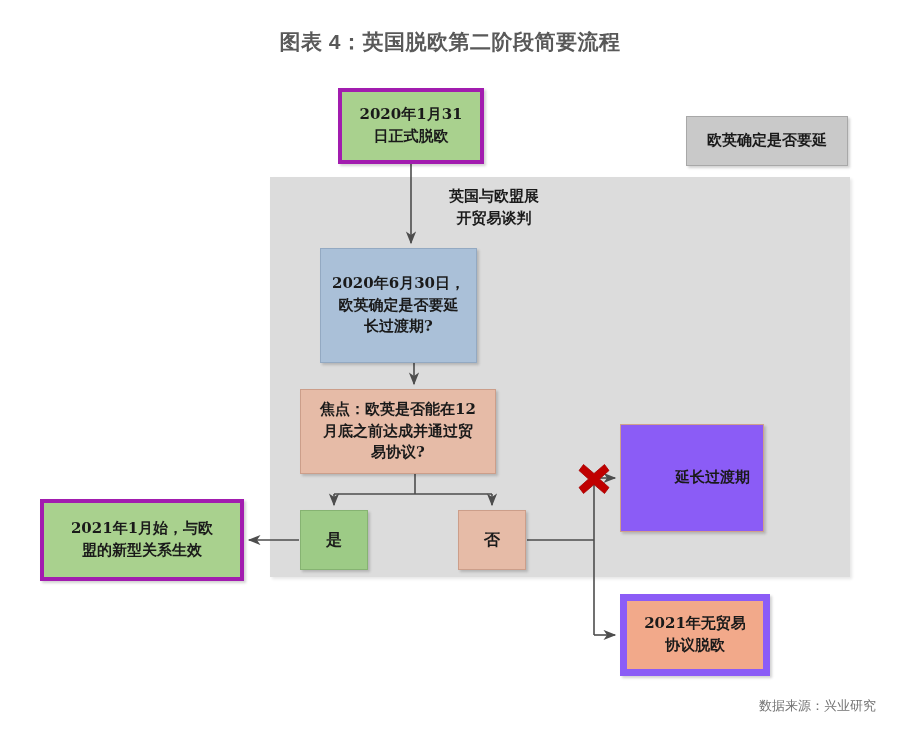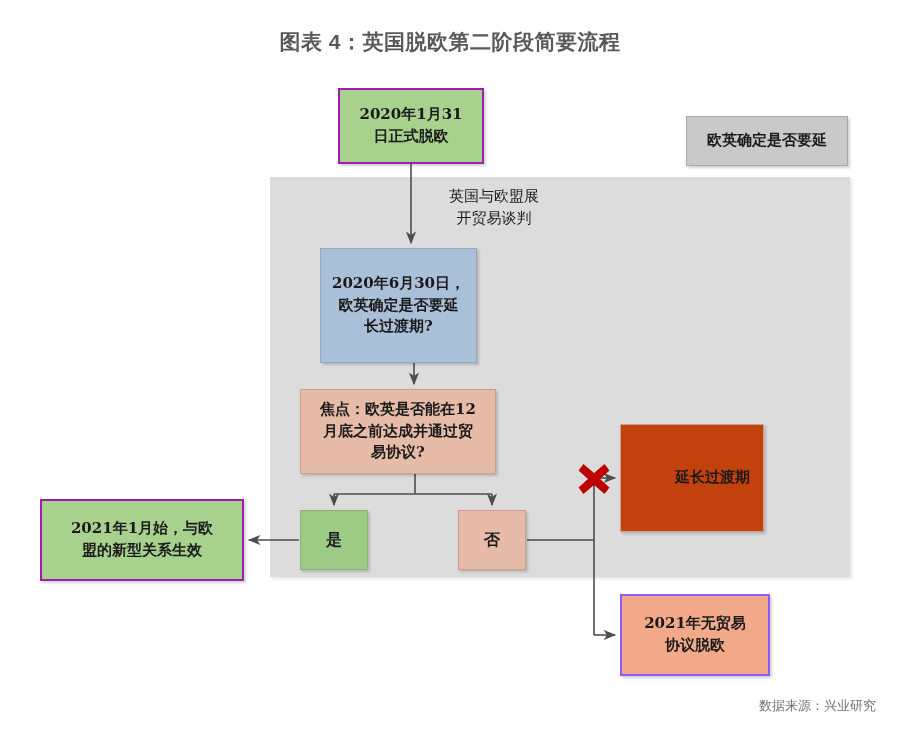--- a/index.html
+++ b/index.html
@@ -55,45 +55,45 @@
     text-align: center;
     color: #1a1a1a;
     font-family: "DejaVu Serif", "Liberation Serif", serif;
     font-weight: bold;
     line-height: 1.45;
     box-shadow: 1.5px 1.5px 2.5px rgba(0,0,0,0.18);
     padding: 4px 7px;
   }
   .node span { display: block; }
 
-  .green      { background: #a9d18e; border: 2px solid #a21caf; }
+  .green      { background: #a9d18e; border: 4px solid #a21caf; }
   .green-soft { background: #9dcb86; border: 1px solid #86b372; }
   .blue       { background: #aac0d8; border: 1px solid #93a9c2; }
-  .salmon-mut { background: #c2410c; border: 1px solid #cfa08c; padding-left: 48px; }
+  .salmon-mut { background: #8b5cf6; border: 1px solid #cfa08c; padding-left: 48px; }
   .salmon-lt  { background: #e6bba7; border: 1px solid #cc9e8a; }
-  .salmon-str { background: #f2a98a; border: 2px solid #8b5cf6; }
+  .salmon-str { background: #f2a98a; border: 7px solid #8b5cf6; }
   .gray-box   { background: #c9c9c9; border: 1px solid #a8a8a8; color: #1a1a1a; }
 
   
   #node-leave            { left: 338px; top: 88px;  width: 146px; height: 76px;  font-size: 15px; }
   #node-transition-label { left: 686px; top: 116px; width: 162px; height: 50px;  font-size: 15px; }
   #node-decision-extend  { left: 320px; top: 248px; width: 157px; height: 115px; font-size: 15px; }
   #node-focus-deal       { left: 300px; top: 389px; width: 196px; height: 85px;  font-size: 15px; }
   #node-yes              { left: 300px; top: 510px; width: 68px;  height: 60px;  font-size: 16px; }
   #node-no               { left: 458px; top: 510px; width: 68px;  height: 60px;  font-size: 16px; }
   #node-new-relation     { left: 40px;  top: 499px; width: 204px; height: 82px;  font-size: 15px; }
   #node-extend-period    { left: 620px; top: 424px; width: 144px; height: 108px; font-size: 15px; }
   #node-no-deal-brexit   { left: 620px; top: 594px; width: 150px; height: 82px;  font-size: 15px; }
 
   
   .annotation {
     position: absolute;
     color: #1a1a1a;
     font-family: "DejaVu Serif", "Liberation Serif", serif;
-    font-weight: normal;
+    font-weight: bold;
     font-size: 15px;
     line-height: 1.45;
     text-align: center;
     white-space: pre-line;
   }
   #ann-trade-talks { left: 424px; top: 186px; width: 140px; }
 
   
   #connectors {
     position: absolute;

